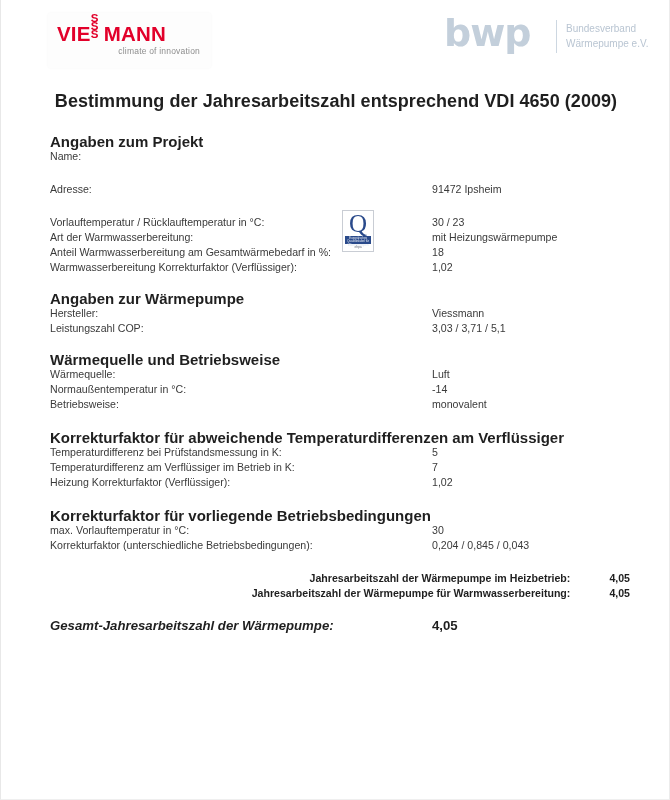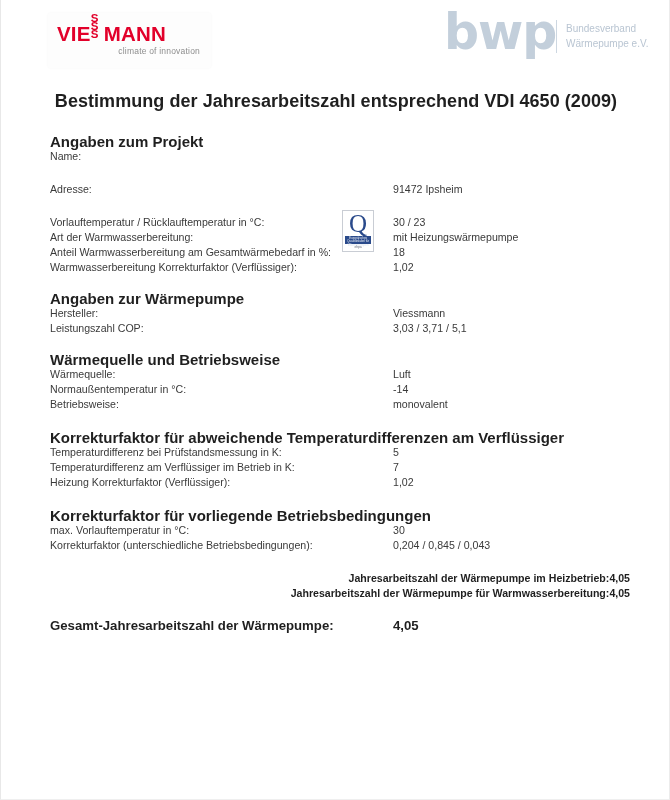--- a/index.html
+++ b/index.html
@@ -84,21 +84,21 @@
     position: absolute;
     left: 443px;
     top: 14px;
     width: 205px;
     height: 48px;
   }
   .bwp-mark {
     position: absolute;
     left: 0;
     top: -4px;
-    font-size: 49px;
+    font-size: 38px;
     font-weight: bold;
     color: #c3cfdb;
     letter-spacing: -1px;
     line-height: 46px;
     font-family: "DejaVu Sans", sans-serif;
   }
   .bwp-divider {
     position: absolute;
     left: 112px;
     top: 6px;
@@ -154,20 +154,21 @@
     white-space: nowrap;
   }
   .row .lbl {
     display: inline-block;
     width: 343px;
     color: #3a3a3a;
   }
   .row .val {
     display: inline-block;
     color: #3a3a3a;
+    margin-left: 39px;
   }
   .gap-14 { height: 14px; }
   .gap-16 { height: 16px; }
   .gap-18 { height: 18px; }
 
   .row.result,
   .row.result .lbl,
   .row.result .val {
     font-weight: bold;
     color: #1f1f1f;
@@ -176,21 +177,21 @@
   .row.total {
     height: 22px;
     line-height: 22px;
     font-size: 13.2px;
   }
   .row.total .lbl,
   .row.total .val {
     font-weight: bold;
     color: #1f1f1f;
   }
-  .row.total .lbl { width: 343px; }
+  .row.total .lbl { width: 343px; font-style: italic; }
 
   
   .q-badge {
     position: absolute;
     left: 341px;
     top: 210px;
     width: 32px;
     height: 42px;
     background: #ffffff;
     border: 1px solid #c9cdd4;

